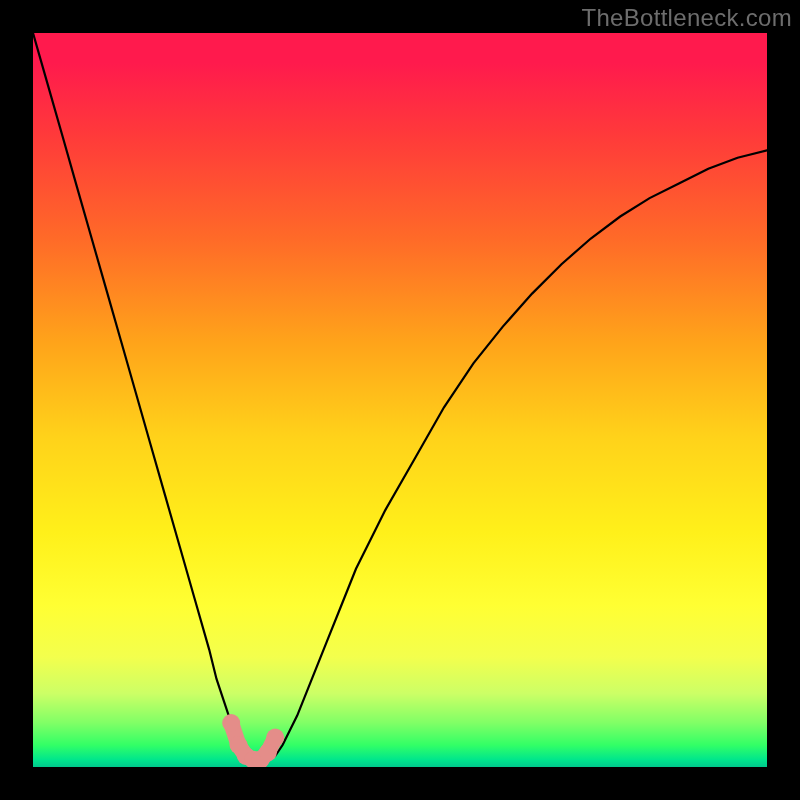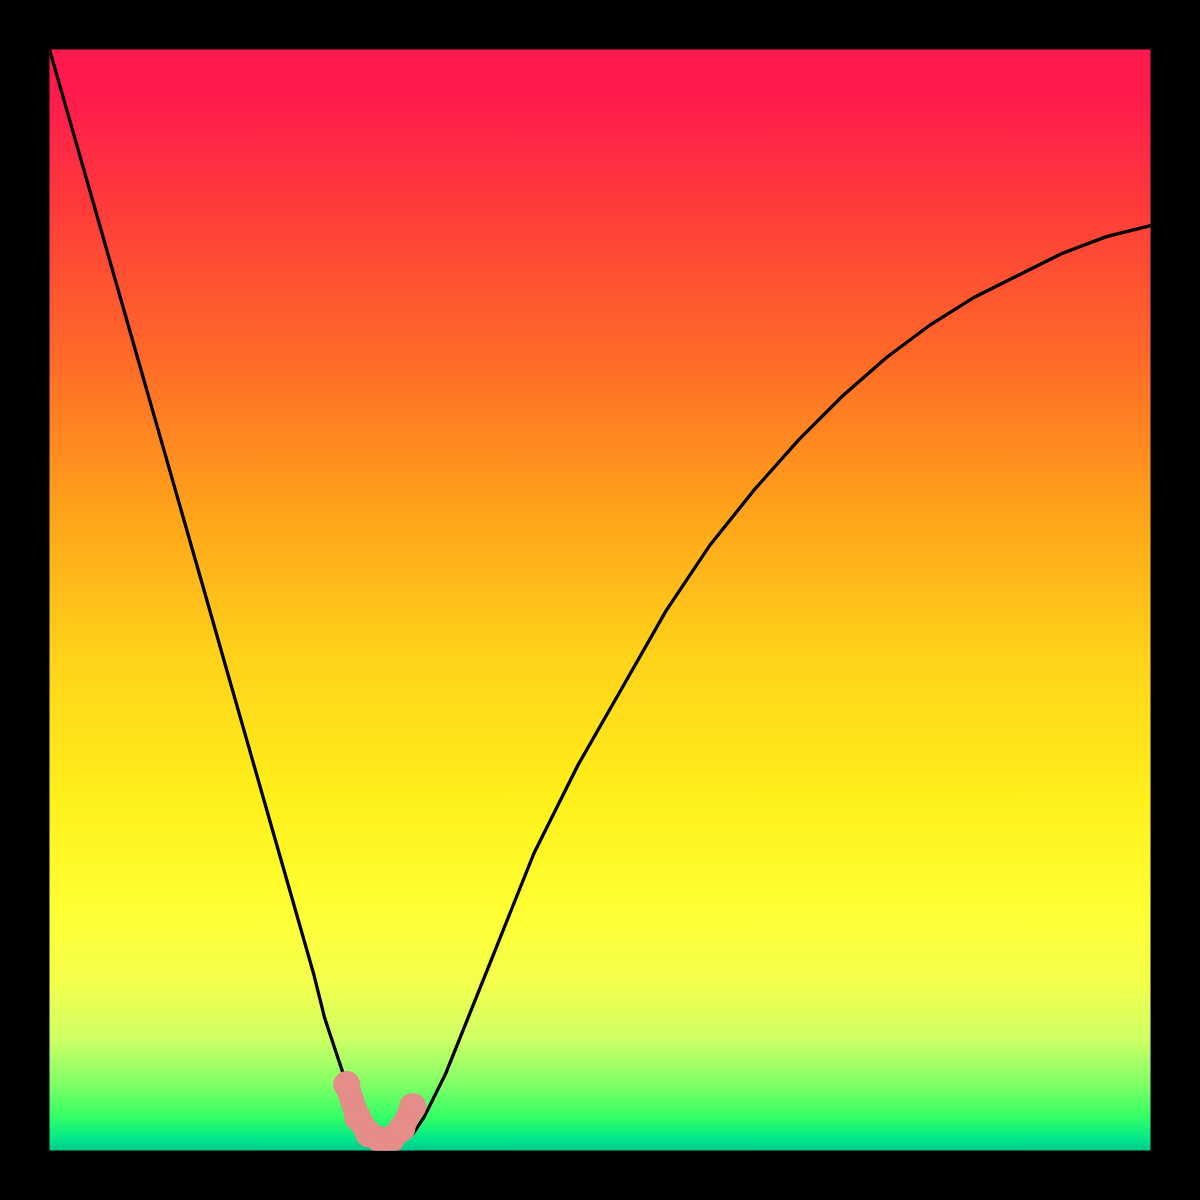--- a/index.html
+++ b/index.html
@@ -65,20 +65,21 @@
   svg.curve .marker {
     fill: #e48d89;
     stroke: none;
   }
 </style>
 </head>
 <body>
 
 <div class="frame">
 
+  <div class="watermark">TheBottleneck.com</div>
 
   <div class="plot">
     <svg class="curve" viewBox="0 0 734 734" preserveAspectRatio="none">
       <path class="line" id="curve-path" d="M0.0 0.0 L14.7 51.4 L29.4 102.8 L44.0 154.1 L58.7 205.5 L73.4 256.9 L88.1 308.3 L102.8 359.7 L117.4 411.0 L132.1 462.4 L146.8 513.8 L161.5 565.2 L176.2 616.6 L183.5 645.9 L190.8 667.9 L198.2 690.0 L205.5 704.6 L212.9 715.6 L220.2 723.0 L227.5 726.7 L234.9 726.7 L242.2 723.0 L249.6 712.0 L264.2 682.6 L278.9 645.9 L293.6 609.2 L308.3 572.5 L323.0 535.8 L337.6 506.5 L352.3 477.1 L381.7 425.7 L411.0 374.3 L440.4 330.3 L469.8 293.6 L499.1 260.6 L528.5 231.2 L557.8 205.5 L587.2 183.5 L616.6 165.1 L645.9 150.5 L675.3 135.8 L704.6 124.8 L734.0 117.4"></path>
       <g id="marker-group">
           <path d="M198.2 690.0 L205.5 712.0 L212.9 723.0 L220.2 726.7 L227.5 726.7 L234.9 719.3 L242.2 704.6" fill="none" stroke="#e48d89" stroke-width="16" stroke-linecap="round" stroke-linejoin="round"></path>
           <circle cx="198.2" cy="690.0" r="9" class="marker"></circle>
           <circle cx="205.5" cy="712.0" r="9" class="marker"></circle>
           <circle cx="212.9" cy="723.0" r="9" class="marker"></circle>
           <circle cx="220.2" cy="726.7" r="9" class="marker"></circle>

